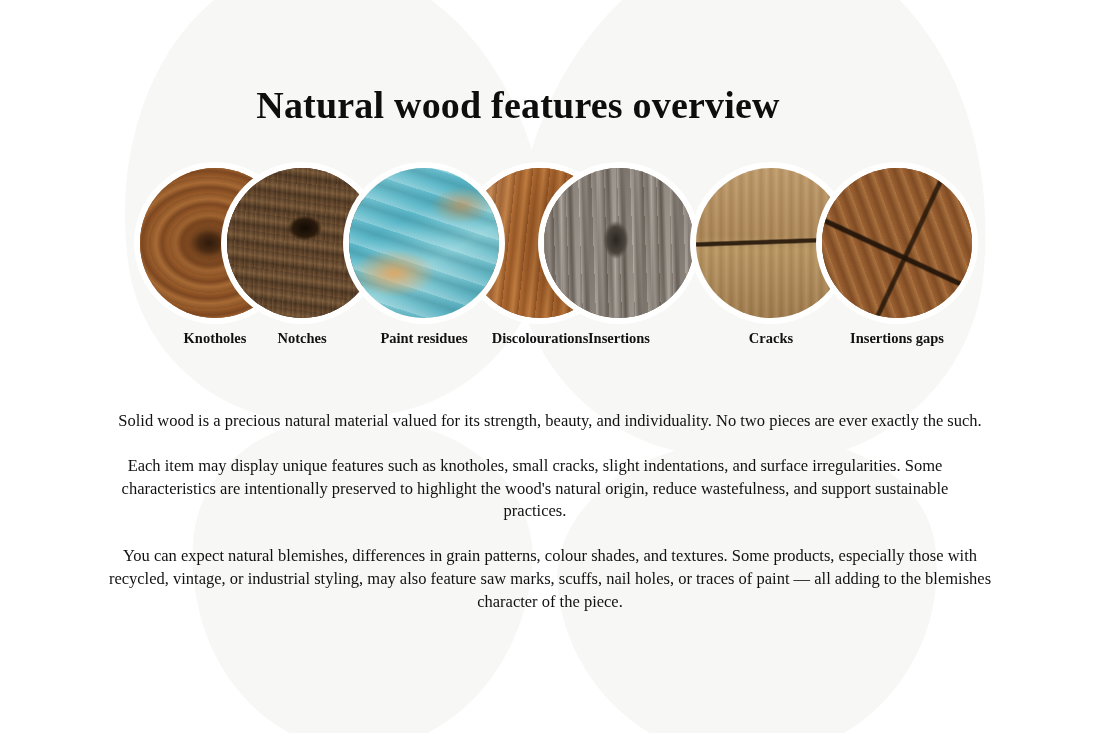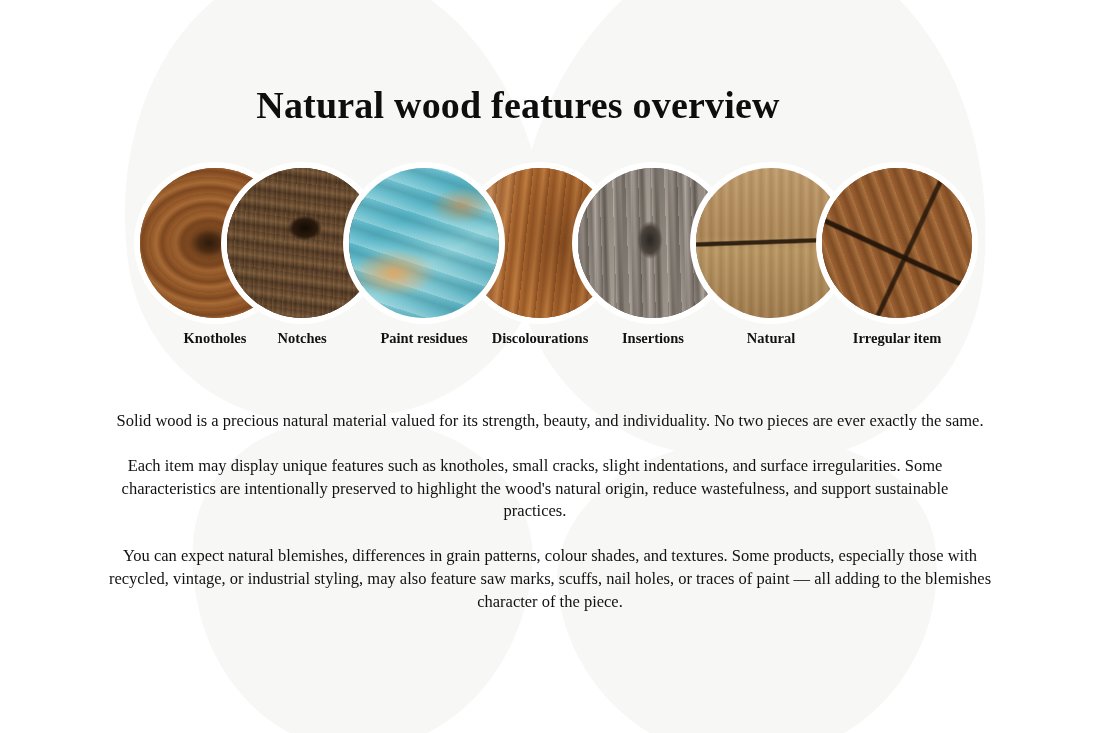--- a/index.html
+++ b/index.html
@@ -214,42 +214,42 @@
       <div class="feature-label">Discolourations</div>
     </div>
 
     <div class="feature" style="left:349px;">
       <div class="swatch">
         <div class="tex tex-paint"></div>
       </div>
       <div class="feature-label">Paint residues</div>
     </div>
 
-    <div class="feature" style="left:578px;">
+    <div class="feature" style="left:544px;">
       <div class="swatch">
         <div class="tex tex-insertions"></div>
       </div>
       <div class="feature-label">Insertions</div>
     </div>
 
     <div class="feature" style="left:696px;">
       <div class="swatch">
         <div class="tex tex-cracks"></div>
       </div>
-      <div class="feature-label">Natural</div>
+      <div class="feature-label">Cracks</div>
     </div>
 
     <div class="feature" style="left:822px;">
       <div class="swatch">
         <div class="tex tex-gaps"></div>
       </div>
-      <div class="feature-label">Irregular item</div>
+      <div class="feature-label">Insertions gaps</div>
     </div>
 
   </div>
 
   <div class="body-copy">
-    <p>Solid wood is a precious natural material valued for its strength, beauty, and individuality. No two pieces are ever exactly the same.</p>
+    <p>Solid wood is a precious natural material valued for its strength, beauty, and individuality. No two pieces are ever exactly the such.</p>
     <p class="p-narrow">Each item may display unique features such as knotholes, small cracks, slight indentations, and surface irregularities. Some characteristics are intentionally preserved to highlight the wood's natural origin, reduce wastefulness, and support sustainable practices.</p>
     <p>You can expect natural blemishes, differences in grain patterns, colour shades, and textures. Some products, especially those with recycled, vintage, or industrial styling, may also feature saw marks, scuffs, nail holes, or traces of paint — all adding to the blemishes character of the piece.</p>
   </div>
 
 </div>
 
 </body></html>

